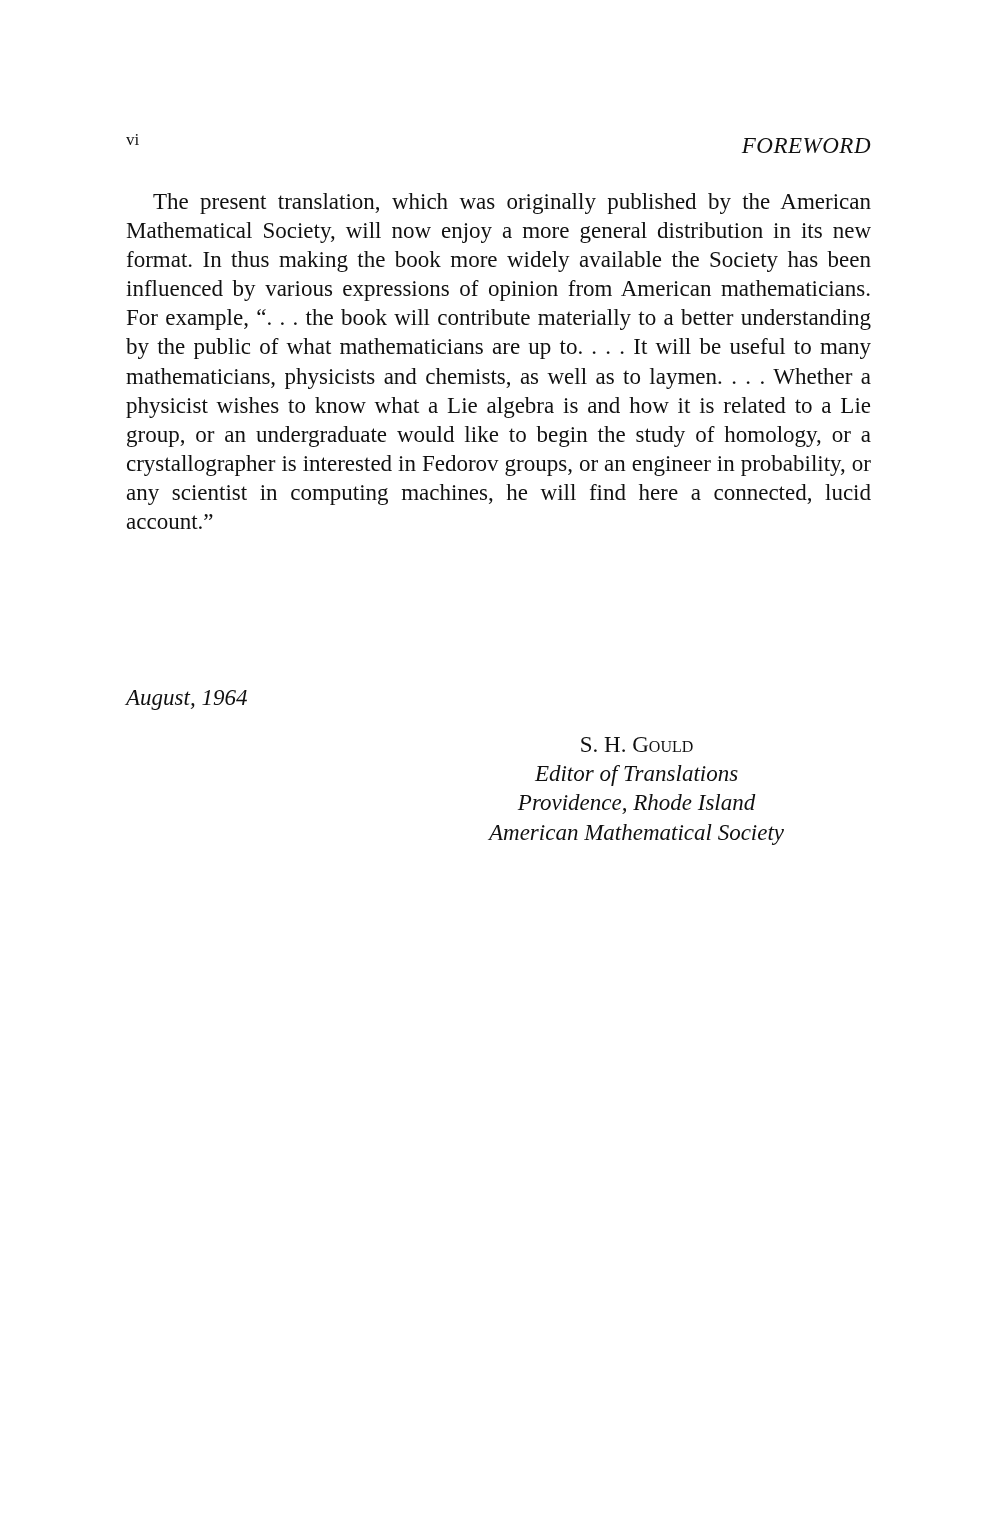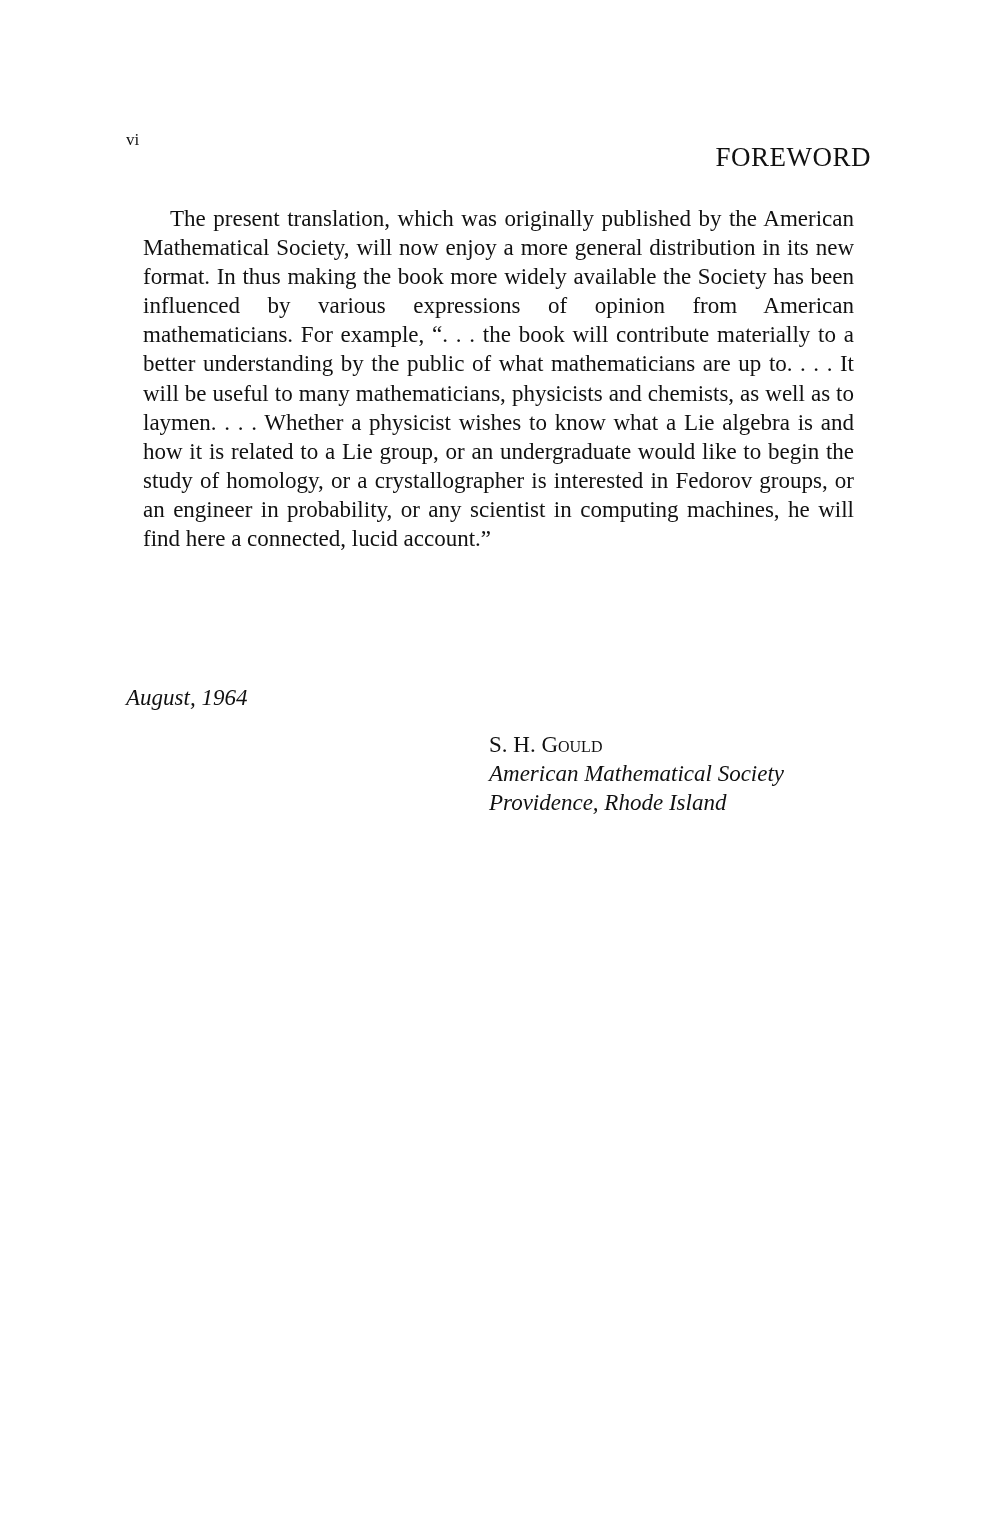--- a/index.html
+++ b/index.html
@@ -1,38 +1,39 @@
 <!DOCTYPE html>
 <html><head>
   <meta charset="utf-8">
   <style>
     html, body { margin: 0; padding: 0; background: #ffffff; }
     body { width: 1000px; height: 1536px; position: relative; overflow: hidden;
            font-family: "Liberation Serif", "DejaVu Serif", serif; color: #111; }
     .header { position: absolute; top: 130px; left: 126px; width: 745px; height: 30px; }
     .folio { position: absolute; left: 0; top: 0; font-size: 17px; }
-    .running-head { position: absolute; right: 0; top: 12px; font-size: 27px; letter-spacing: 0.5px; }
+    .running-head { position: absolute; right: 0; top: 3px; font-size: 23px; font-style: italic; letter-spacing: 0.5px; }
     .body { position: absolute; top: 187px; left: 126px; width: 745px; font-size: 23px; line-height: 29.1px; }
-    .para { margin: 17px; text-align: justify; text-indent: 27px; }
+    .para { margin: 0; text-align: justify; text-indent: 27px; }
     .date { position: absolute; top: 685px; left: 126px; font-size: 23px; font-style: italic; }
-    .sig { position: absolute; top: 730px; left: 489px; font-size: 23px; line-height: 29.2px; }
+    .sig { position: absolute; top: 730px; left: 489px; font-size: 23px; line-height: 29.2px; text-align: center; }
     .sig-name { font-variant: small-caps; }
     .sig-it { font-style: italic; }
   </style>
 </head>
 <body>
 
 <div class="header">
   <span class="folio">vi</span>
   <span class="running-head">FOREWORD</span>
 </div>
 
 <div class="body">
   <p class="para">The present translation, which was originally published by the American Mathematical Society, will now enjoy a more general distribution in its new format. In thus making the book more widely available the Society has been influenced by various expressions of opinion from American mathematicians. For example, “. . . the book will contribute materially to a better understanding by the public of what mathematicians are up to. . . . It will be useful to many mathematicians, physicists and chemists, as well as to laymen. . . . Whether a physicist wishes to know what a Lie algebra is and how it is related to a Lie group, or an undergraduate would like to begin the study of homology, or a crystallographer is interested in Fedorov groups, or an engineer in probability, or any scientist in computing machines, he will find here a connected, lucid account.”</p>
 </div>
 
 <div class="date">August, 1964</div>
 
 <div class="sig">
   <div class="sig-name">S. H. Gould</div>
+  <div class="sig-it">Editor of Translations</div>
+  <div class="sig-it">Providence, Rhode Island</div>
   <div class="sig-it">American Mathematical Society</div>
-  <div class="sig-it">Providence, Rhode Island</div>
 </div>
 
 </body></html>

